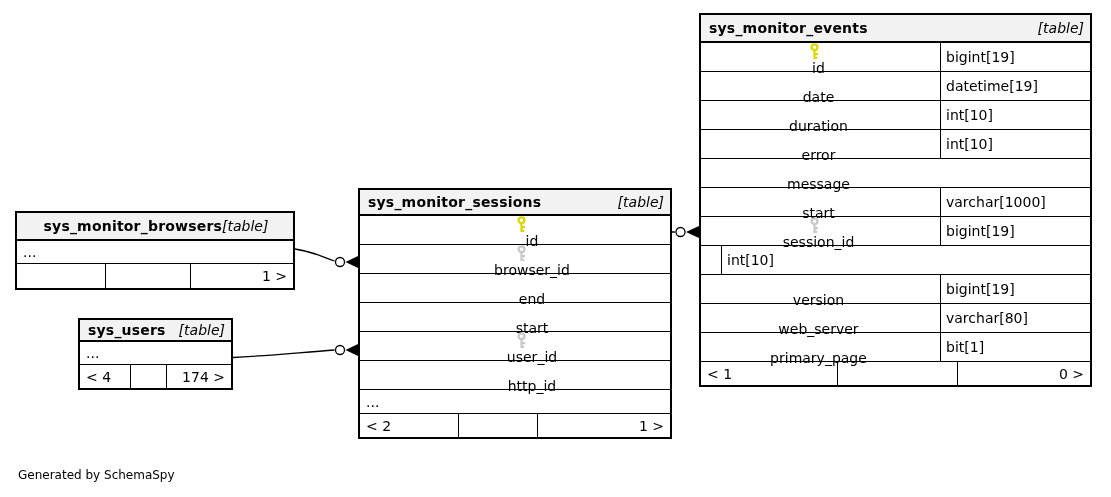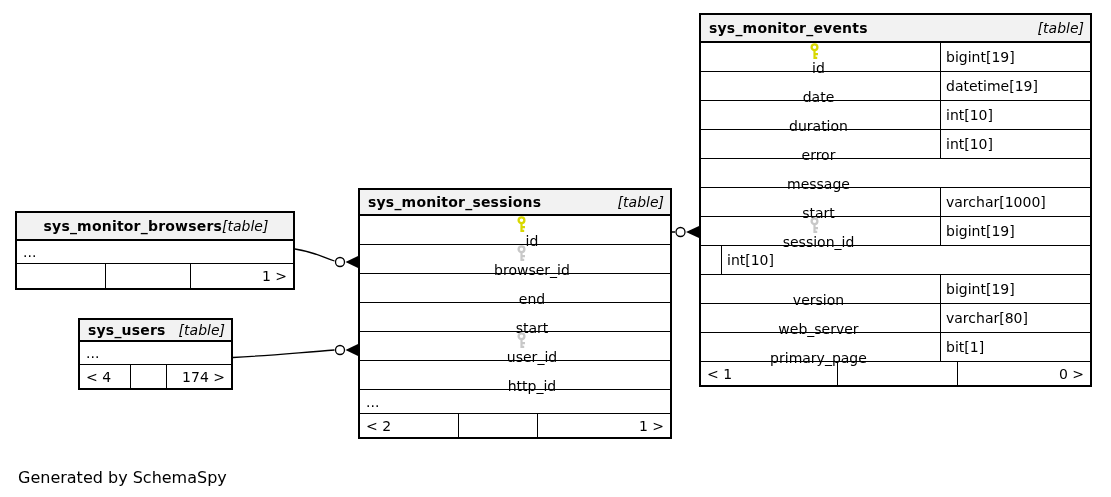--- a/index.html
+++ b/index.html
@@ -62,21 +62,21 @@
 
   
   .t-users { left:78px; top:318px; width:155px; }
   .t-users .thead { height:22px; }
   .t-users .ellipsis-row { height:23px; }
   .t-users .tfoot { height:23px; }
   .t-users .fc1 { width:50px; } .t-users .fc2 { width:36px; } .t-users .fc3 { flex:1; }
 
   .rel-overlay { position:absolute; left:0; top:0; width:1111px; height:497px; pointer-events:none; }
 
-  .gen-note { position:absolute; left:18px; top:468px; font-size:16px; }
+  .gen-note { position:absolute; left:18px; top:468px; font-size:12px; }
 </style>
 </head>
 <body>
 
 <div class="canvas">
 
   <svg class="rel-overlay" viewBox="0 0 1111 497" xmlns="http://www.w3.org/2000/svg">
 
     <g>
       <path d="M632,232 L675,232" stroke="#000" stroke-width="1.3" fill="none"></path>

